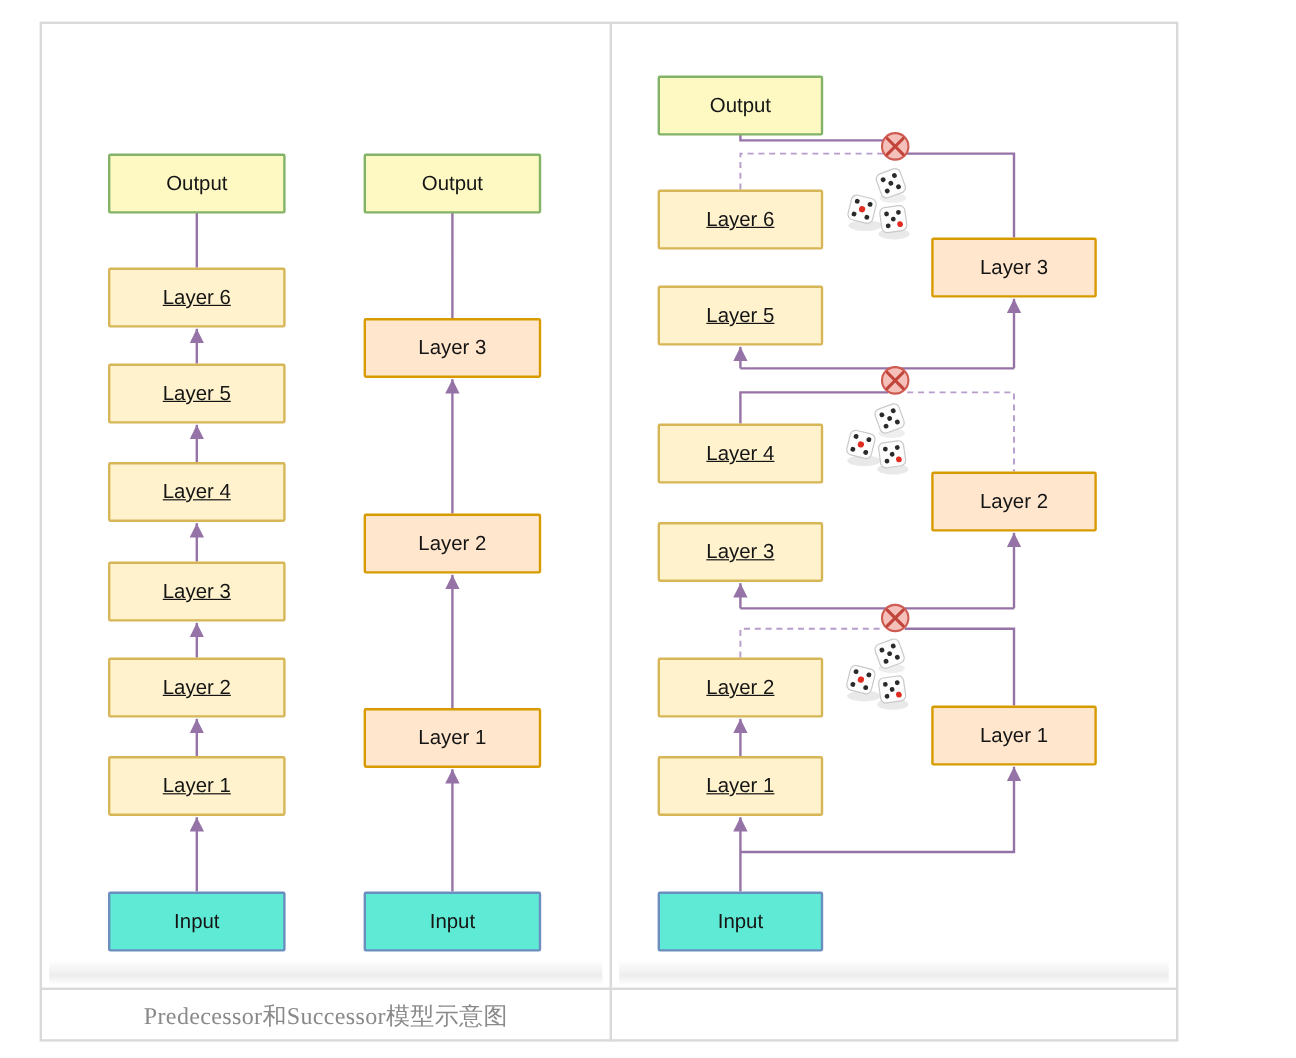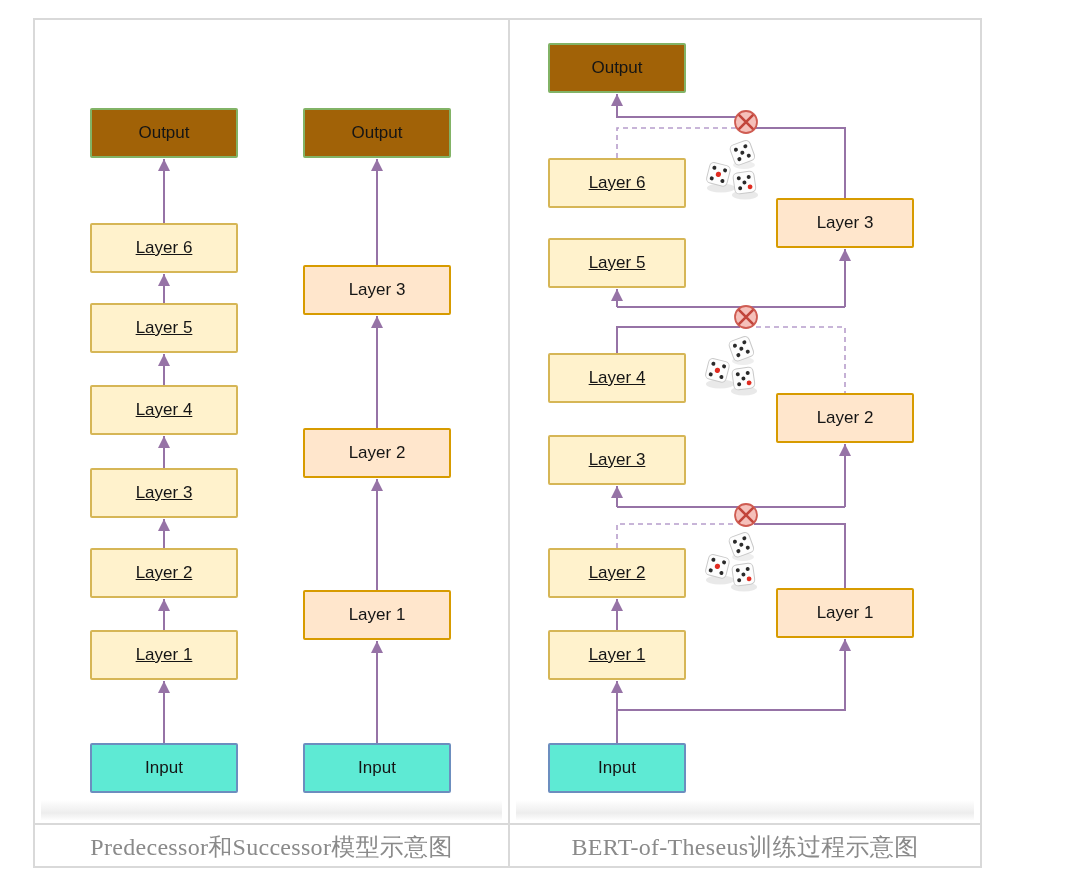--- a/index.html
+++ b/index.html
@@ -6,29 +6,29 @@
   .page{position:relative;width:1080px;height:882px;background:#ffffff;overflow:hidden;
         font-family:"Liberation Sans",sans-serif;}
   .fig-table{position:absolute;left:33px;top:18px;width:949px;height:850px;
              border:2px solid #d9d9d9;background:#ffffff;box-sizing:border-box;}
   .cell{position:absolute;top:0;height:803px;background:#ffffff;}
   .cell-left{left:0;width:473px;border-right:2px solid #d9d9d9;}
   .cell-right{left:475px;width:470px;}
   .caption-row{position:absolute;left:0;top:803px;width:945px;height:43px;
                border-top:2px solid #d9d9d9;display:flex;}
   .caption-cell{display:flex;align-items:center;justify-content:center;
-                font-family:"Liberation Serif",serif;font-size:24px;color:#8a8a8a;
+                font-family:"Liberation Serif",serif;font-size:20px;color:#8a8a8a;
                 letter-spacing:0.3px;box-sizing:border-box;}
   .caption-cell.first{width:475px;border-right:2px solid #d9d9d9;}
   .caption-cell.second{width:470px;}
   .box{position:absolute;height:50px;border:2px solid;border-radius:2px;
        display:flex;align-items:center;justify-content:center;
        font-size:17px;color:#151515;box-sizing:border-box;background:#fff;}
   .w148{width:148px;} .w138{width:138px;}
-  .green {background:#a16207;border-color:#82b366;}
+  .green {background:#fef9c3;border-color:#82b366;margin-top:20px;}
   .yellow{background:#fff2cc;border-color:#d6b656;text-decoration:underline;}
   .orange{background:#ffe6cc;border-color:#d79b00;}
   .blue  {background:#5eead4;border-color:#6c8ebf;}
   svg.wires{position:absolute;left:0;top:0;pointer-events:none;}
   .fade{position:absolute;left:6px;right:6px;bottom:3px;height:20px;
         background:linear-gradient(to bottom, rgba(230,230,230,0) 0%,
                    rgba(222,222,222,0.55) 65%, rgba(240,240,240,0.15) 100%);}
 </style>
 </head>
 <body>
@@ -165,17 +165,16 @@
 
       <div class="box w138 orange" style="left:266px;top:178px">Layer 3</div>
       <div class="box w138 orange" style="left:266px;top:373px">Layer 2</div>
       <div class="box w138 orange" style="left:266px;top:568px">Layer 1</div>
 
       <div class="fade"></div>
     </div>
 
     <div class="caption-row">
       <div class="caption-cell first">Predecessor和Successor模型示意图</div>
-      <div class="caption-cell second">BERT-of-Theseus训练过程示意图</div>
     </div>
 
   </div>
 </div>
 
 </body></html>

